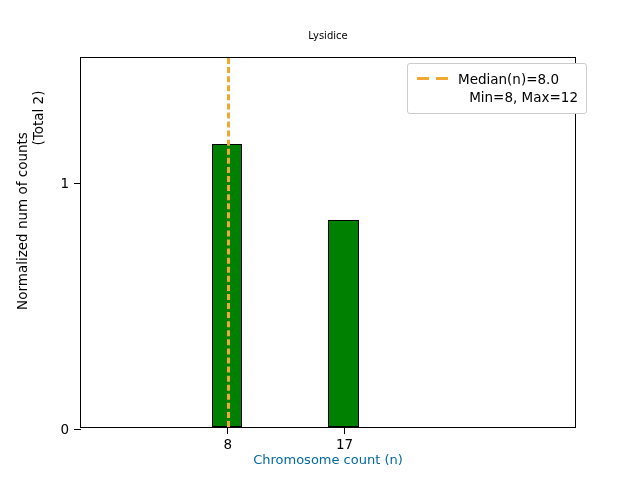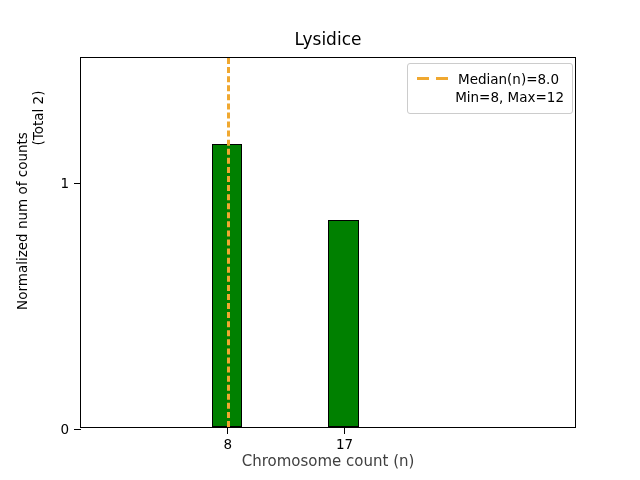--- a/index.html
+++ b/index.html
@@ -21,21 +21,21 @@
     overflow: hidden;
   }
 
   
   #chart-title {
     position: absolute;
     left: 80px;
     top: 30px;
     width: 496px;
     text-align: center;
-    font-size: 17px;
+    font-size: 10px;
     color: #000000;
     line-height: 1.1;
   }
 
   
   #plot-area {
     position: absolute;
     left: 80px;
     top: 57px;
     width: 496px;
@@ -105,22 +105,22 @@
     white-space: nowrap;
   }
 
   
   #xlabel {
     position: absolute;
     left: 80px;
     top: 452px;
     width: 496px;
     text-align: center;
-    font-size: 15px;
-    color: #404040;
+    font-size: 13px;
+    color: #0369a1;
   }
   #ylabel {
     position: absolute;
     left: -108px;
     top: 213px;
     width: 260px;
     text-align: center;
     font-size: 13.5px;
     color: #000000;
     transform: rotate(-90deg);
@@ -136,21 +136,21 @@
     color: #000000;
     transform: rotate(-90deg);
     transform-origin: center center;
   }
 
   
   #legend {
     position: absolute;
     left: 326px;
     top: 5px;
-    width: 166px;
+    width: 180px;
     box-sizing: border-box;
     border: 1px solid #cccccc;
     border-radius: 3px;
     background: #ffffff;
     padding: 6px 8px 7px 8px;
   }
   .legend-row {
     display: flex;
     align-items: center;
   }

